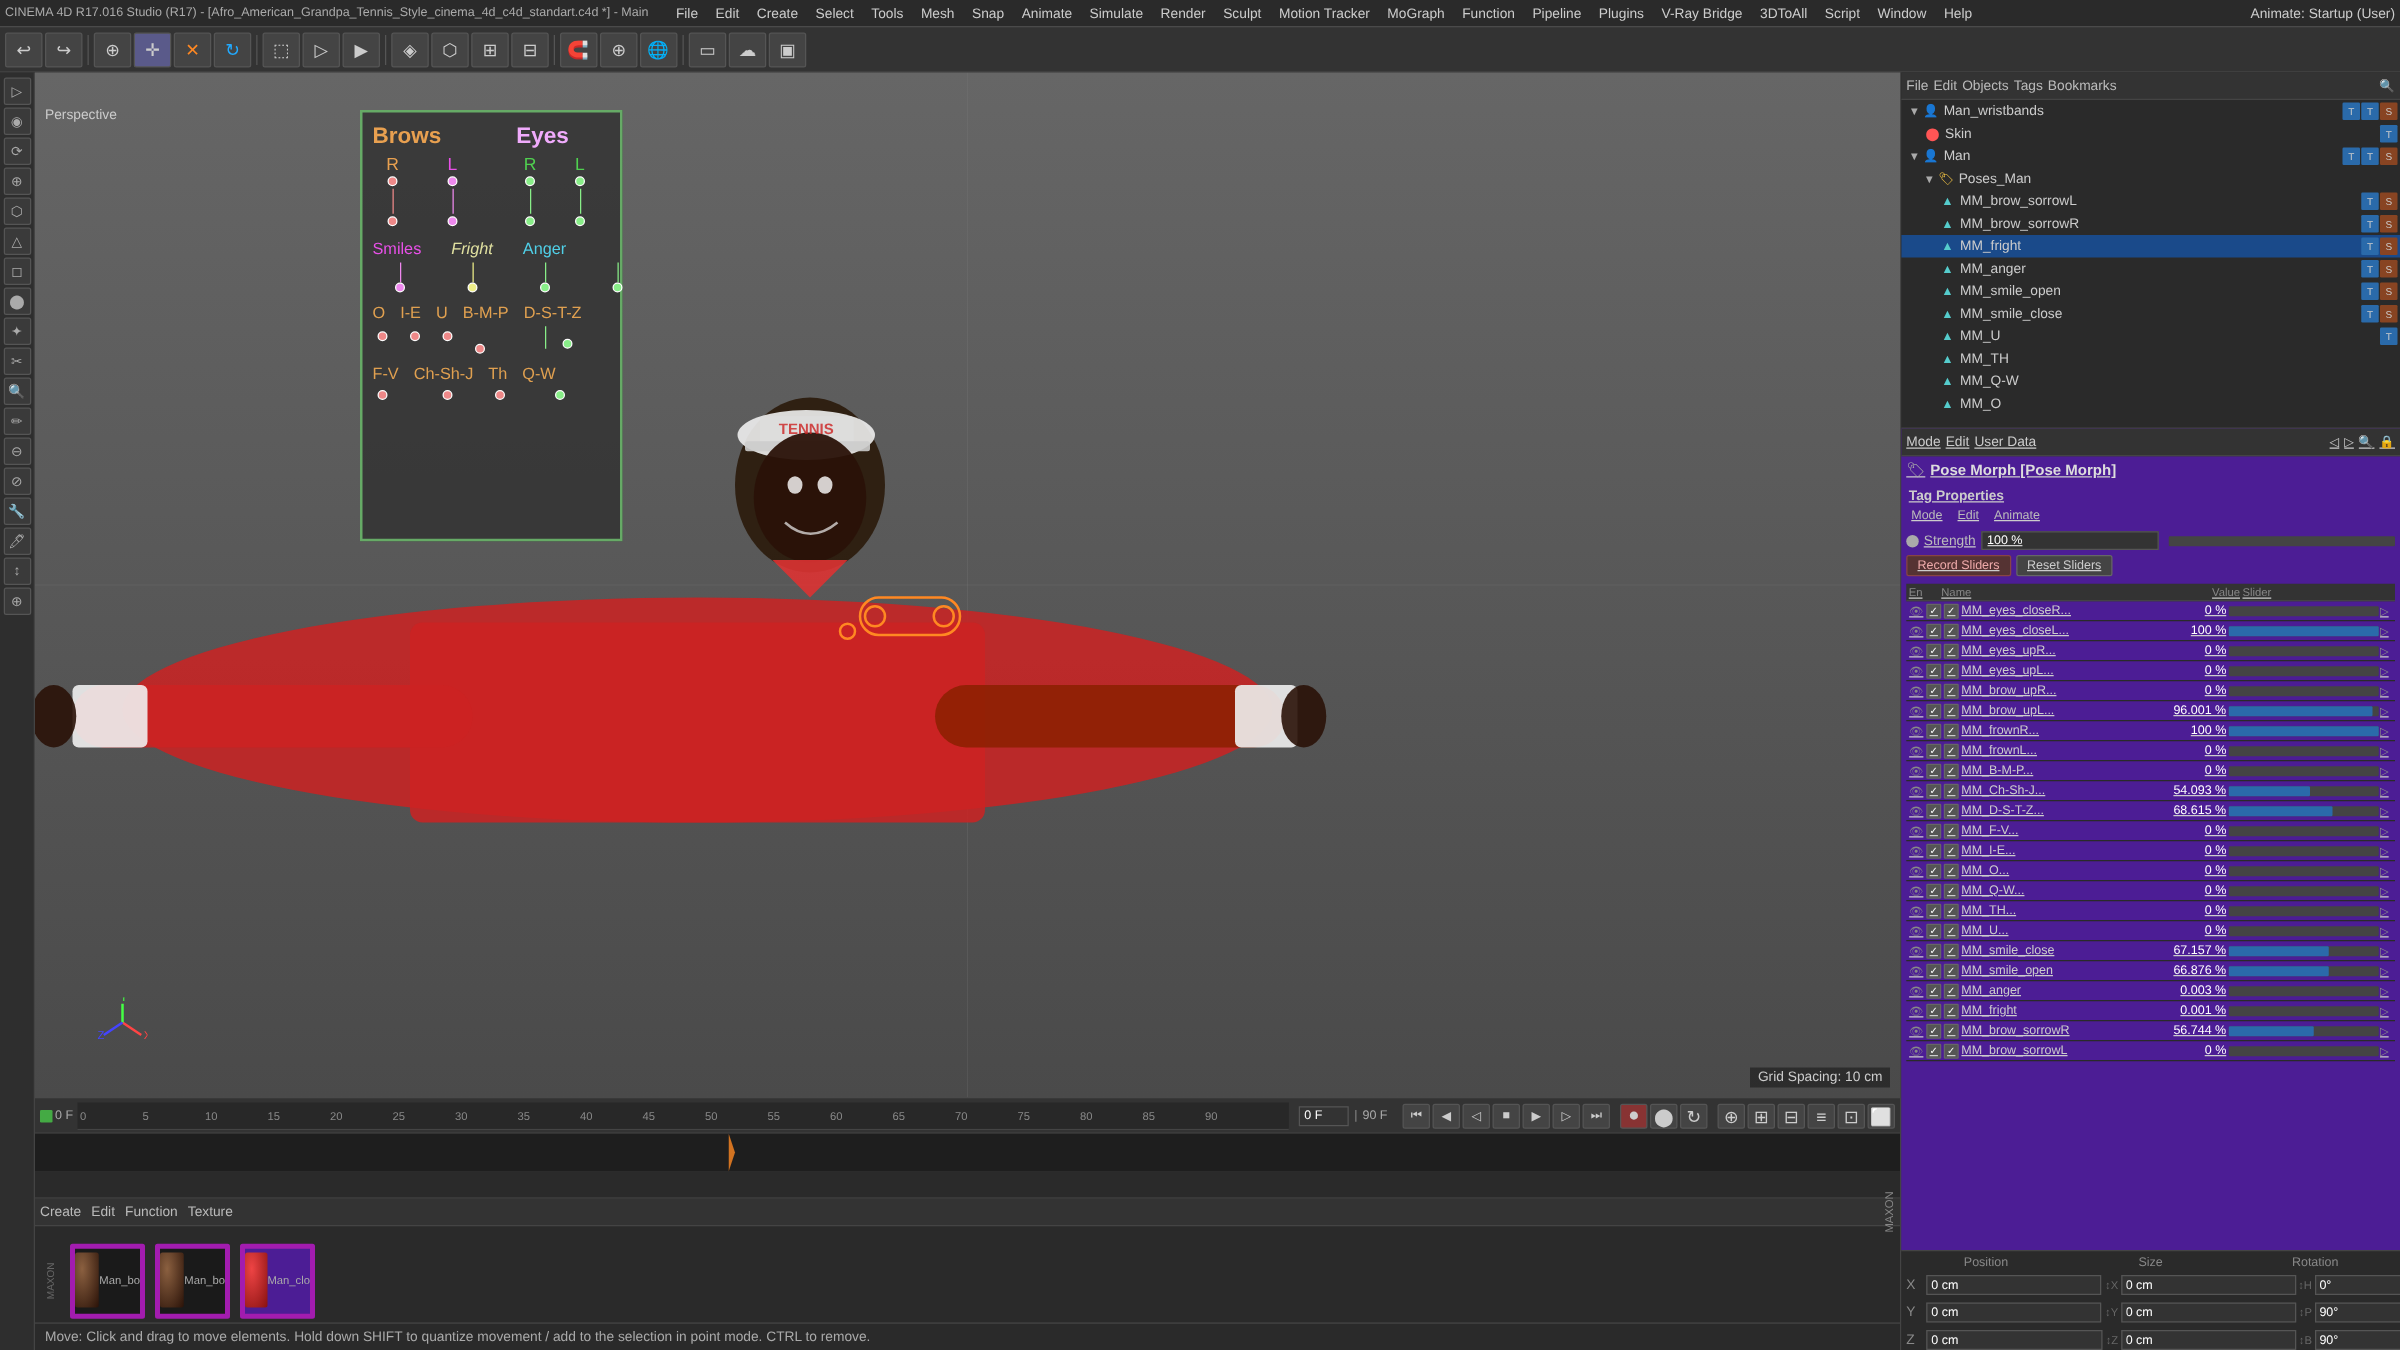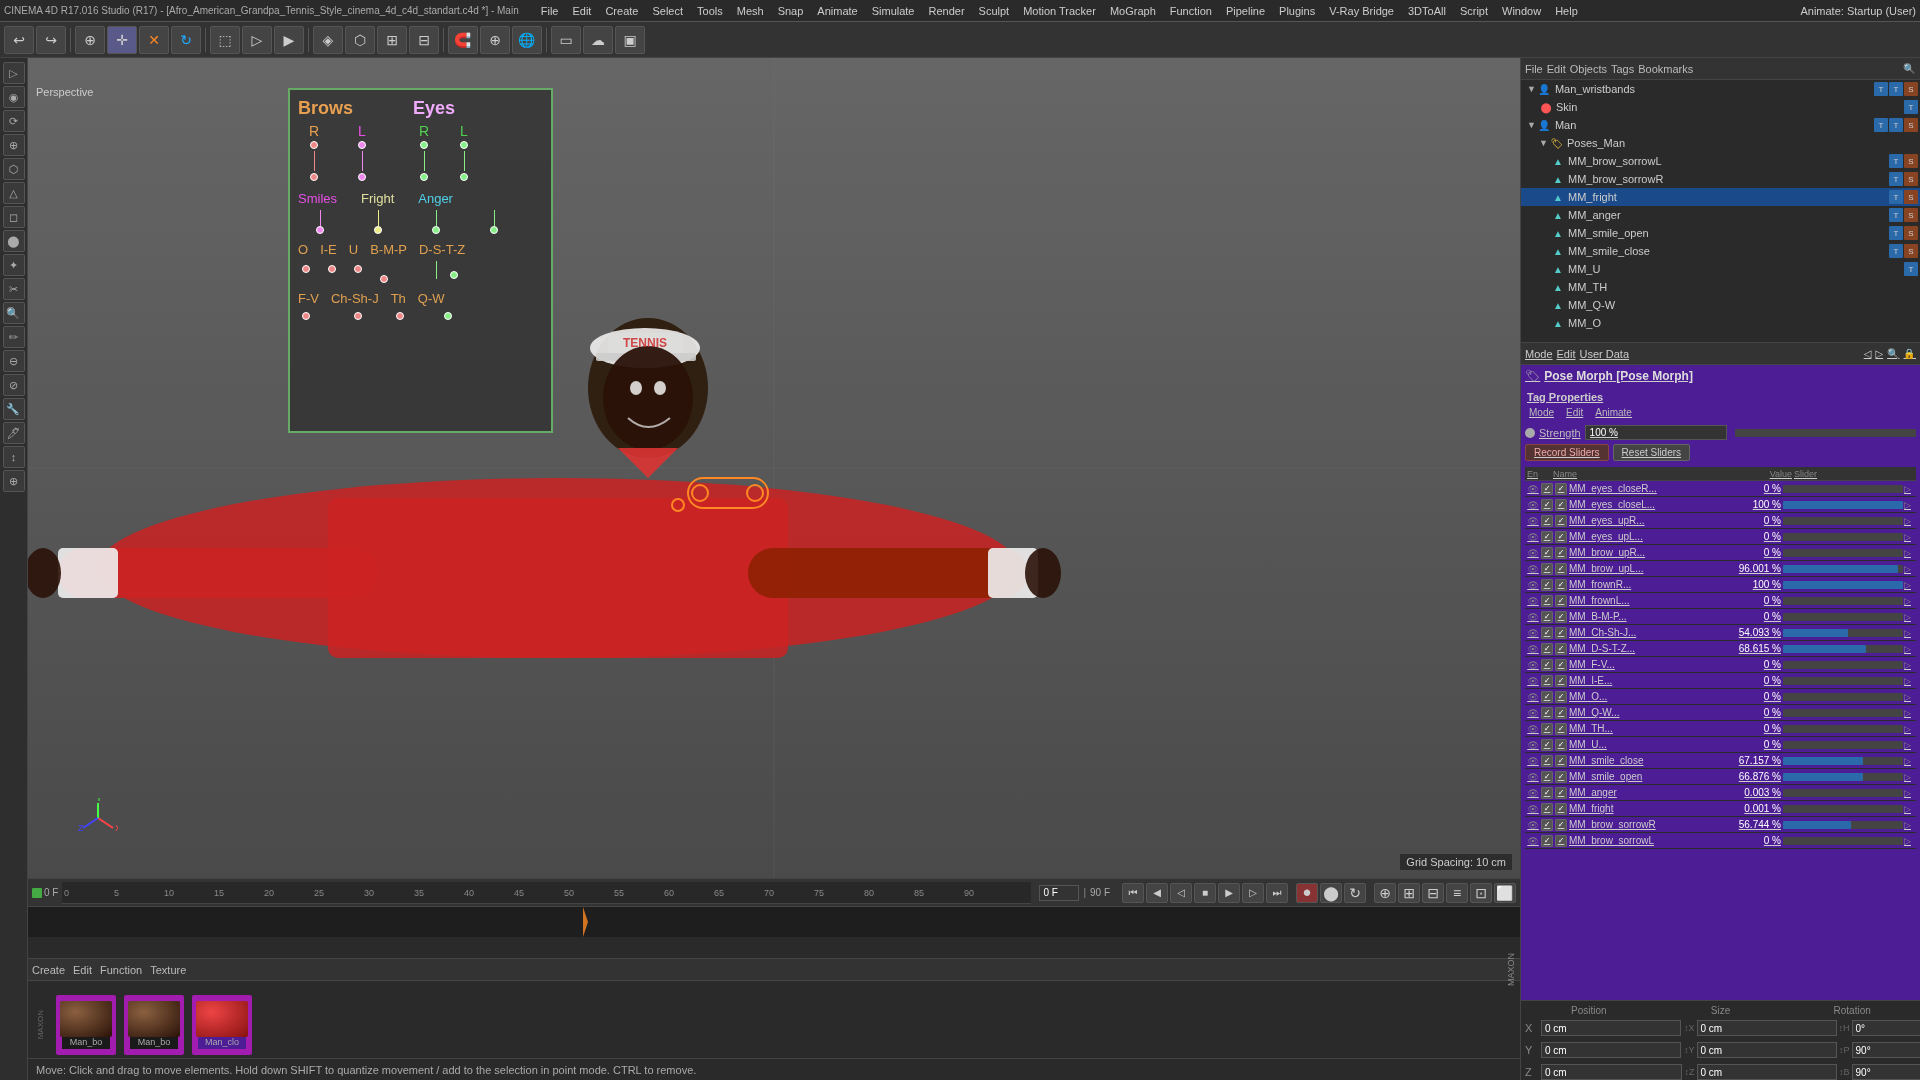--- a/index.html
+++ b/index.html
@@ -27,21 +27,21 @@
     
     #center-area { flex: 1; display: flex; flex-direction: column; }
 
     
     #viewport { flex: 1; background: #5a5a5a; position: relative; overflow: hidden; }
     #viewport-toolbar { height: 22px; background: #333; border-bottom: 1px solid #444; display: flex; align-items: center; padding: 0 4px; gap: 8px; }
     #viewport-toolbar span { font-size: 11px; color: #bbb; cursor: pointer; }
     #viewport-label { position: absolute; top: 28px; left: 8px; color: #ccc; font-size: 11px; }
 
     
-    #pose-morph-panel { position: absolute; top: 30px; left: 260px; width: 265px; height: 345px; border: 2px solid #6a6; background: rgba(50,50,50,0.85); padding: 8px; }
+    #pose-morph-panel { position: absolute; top: 30px; left: 260px; width: 210px; height: 345px; border: 2px solid #6a6; background: rgba(50,50,50,0.85); padding: 8px; }
     .pm-title { font-size: 18px; font-weight: bold; }
     .pm-brows { color: #e8a050; }
     .pm-eyes { color: #f0abfc; }
     .pm-smiles { color: #e850e8; }
     .pm-fright { color: #e0e0a0; }
     .pm-anger { color: #50d0e8; }
 
     
     #character-view { position: absolute; top: 0; left: 0; width: 100%; height: 100%; background: linear-gradient(180deg, #6a6a6a 0%, #4a4a4a 100%); }
 
@@ -49,21 +49,21 @@
     #timeline { height: 80px; background: #2a2a2a; border-top: 1px solid #444; }
     #timeline-controls { height: 28px; background: #333; display: flex; align-items: center; padding: 0 4px; gap: 4px; border-bottom: 1px solid #444; }
     #timeline-ruler { height: 20px; background: #2a2a2a; position: relative; overflow: hidden; border-bottom: 1px solid #444; }
     #timeline-track { height: 32px; background: #222; }
 
     
     #material-panel { height: 100px; background: #2a2a2a; border-top: 1px solid #444; display: flex; flex-direction: column; }
     #material-toolbar { height: 22px; background: #333; display: flex; align-items: center; padding: 0 4px; gap: 8px; border-bottom: 1px solid #444; }
     #material-toolbar span { font-size: 11px; color: #bbb; cursor: pointer; }
     #material-content { display: flex; align-items: center; padding: 4px; gap: 8px; flex: 1; }
-    .material-swatch { width: 60px; height: 60px; border: 6px solid #a21caf; border-radius: 2px; display: flex; flex-direction: column; align-items: center; justify-content: flex-end; padding-bottom: 2px; cursor: pointer; }
+    .material-swatch { width: 60px; height: 60px; border: 4px solid #a21caf; border-radius: 2px; display: flex; flex-direction: row; align-items: center; justify-content: flex-end; padding-bottom: 2px; cursor: pointer; }
     .material-swatch-inner { width: 52px; height: 44px; border-radius: 2px; }
     .material-label { font-size: 9px; color: #aaa; }
 
     
     #right-panel { width: 400px; display: flex; flex-direction: column; border-left: 1px solid #444; }
     #obj-manager { flex: 0 0 285px; background: #2a2a2a; border-bottom: 1px solid #444; overflow: hidden; }
     #obj-toolbar { height: 22px; background: #333; display: flex; align-items: center; padding: 0 4px; gap: 4px; border-bottom: 1px solid #444; }
     #obj-toolbar span { font-size: 11px; color: #bbb; cursor: pointer; }
     #obj-content { overflow-y: auto; height: 262px; }
     .obj-row { height: 18px; display: flex; align-items: center; padding: 0 2px; cursor: pointer; position: relative; }
@@ -297,21 +297,21 @@
           <div style="display:flex; flex-direction:column; align-items:center; margin-left:8px;">
             <span style="color:#50d050; font-size:14px;">L</span>
             <div style="width:8px; height:8px; border-radius:50%; background:#8e8; border:1px solid #fff; margin:2px;"></div>
             <div style="width:1px; height:20px; background:#8e8;"></div>
             <div style="width:8px; height:8px; border-radius:50%; background:#8e8; border:1px solid #fff; margin:2px;"></div>
           </div>
         </div>
 
         <div style="display:flex; gap:24px; margin-top:8px; margin-bottom:4px;">
           <span class="pm-smiles" style="font-size:13px;">Smiles</span>
-          <span class="pm-fright" style="font-size:13px;">Fright</span>
+          <span class="pm-fright" style="font-size:13px;font-style:italic;">Fright</span>
           <span class="pm-anger" style="font-size:13px;">Anger</span>
         </div>
 
         <div style="display:flex; gap:50px; margin-left:18px; margin-bottom:8px;">
           <div style="display:flex; flex-direction:column; align-items:center;">
             <div style="width:1px; height:16px; background:#e8e;"></div>
             <div style="width:8px; height:8px; border-radius:50%; background:#e8e; border:1px solid #fff;"></div>
           </div>
           <div style="display:flex; flex-direction:column; align-items:center;">
             <div style="width:1px; height:16px; background:#ee8;"></div>

